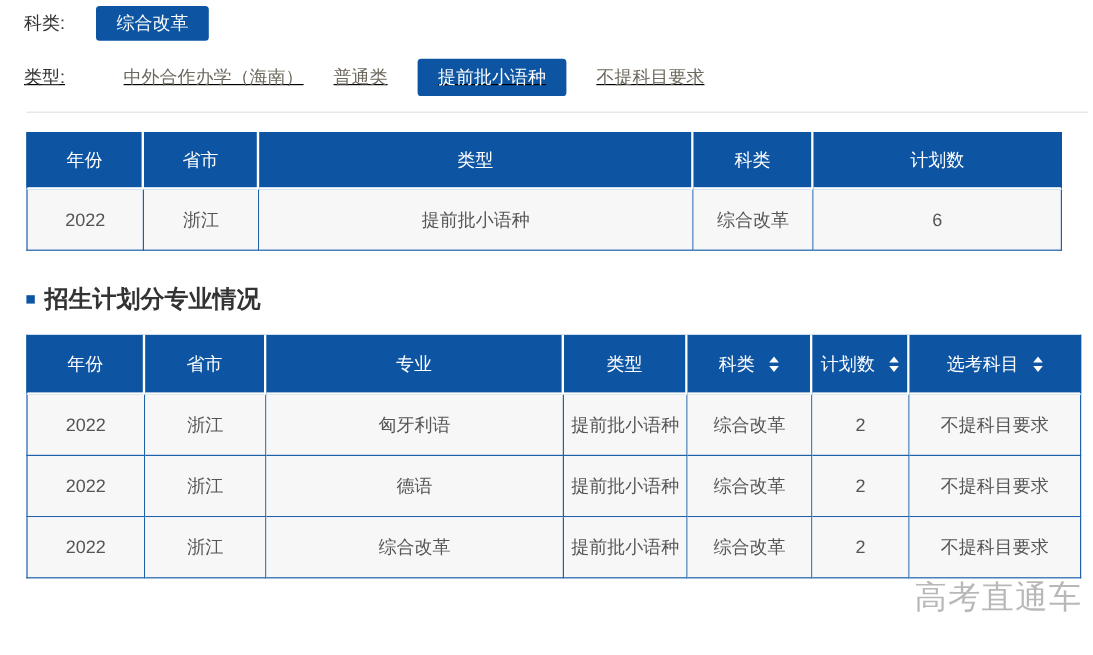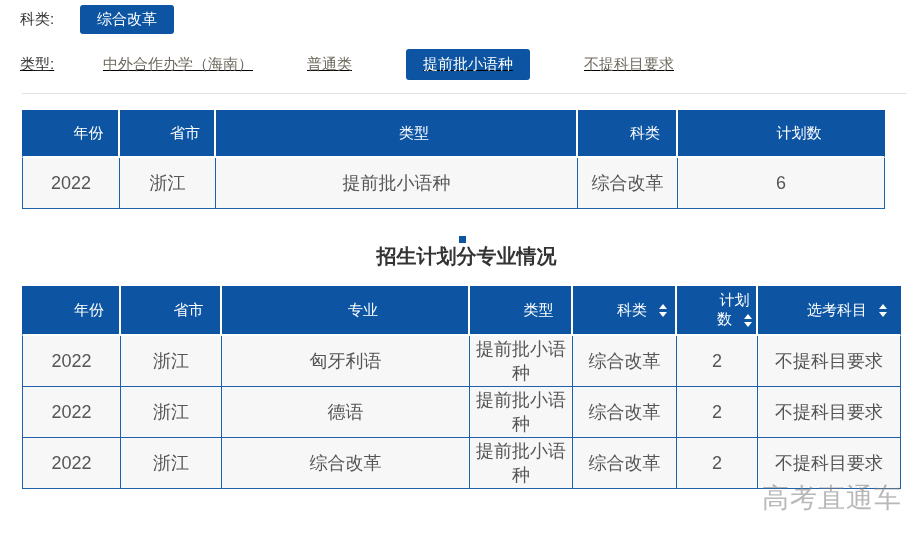--- a/index.html
+++ b/index.html
@@ -10,41 +10,41 @@
   
   .filter-row { display:flex; align-items:center; height:30px; }
   .filter-row.second { margin-top:14px; height:32px;text-decoration:underline; }
   .filter-label { font-size:15px; color:#333333; width:60px; flex:0 0 60px; }
   .pill { display:inline-flex; align-items:center; justify-content:center;
     background:#0d55a3; color:#ffffff; border:none; border-radius:3px;
     font-size:15px; padding:0 17px; height:29px; cursor:pointer;
     font-family:inherit; }
   .pill.tall { height:31px; }
   .type-link { font-size:15px; color:#6e695e; cursor:pointer; }
-  .type-options { display:flex; align-items:center; gap:54px; margin-left:23px; }
+  .type-options { display:flex; align-items:center; gap:25px; margin-left:23px; }
 
   .divider { border:none; border-top:1px solid #e3e3e3; width:885px; margin:13px 0 0 2px; }
 
   
   .sec-title { display:flex; align-items:center; margin:36px 0 0 2px; }
-  .sec-title.h2 { margin-top:27px;flex-direction:column; }
+  .sec-title.h2 { margin-top:27px; }
   .bullet { width:7px; height:7px; background:#0d55a3; display:inline-block; margin-right:8px; }
   .sec-title-text { font-size:20px; font-weight:bold; color:#333333; }
 
   
   table { border-collapse:separate; border-spacing:0; table-layout:fixed;
     margin:16px 0 0 2px; }
   table.tbl-overview { width:863px; }
   table.tbl-major { width:879px; }
   th { background:#0d55a3; color:#ffffff; font-size:15px; font-weight:normal;
     height:48px; text-align:center; vertical-align:middle;
-    border-right:2px solid #ffffff; border-bottom:2px solid #ffffff;padding-left:36px; }
+    border-right:2px solid #ffffff; border-bottom:2px solid #ffffff; }
   th:last-child { border-right:none; }
   .tbl-major th { height:50px; }
-  td { background:#f7f7f8; color:#555555; font-size:18px; height:51px;
+  td { background:#f7f7f8; color:#555555; font-size:15px; height:51px;
     text-align:center; vertical-align:middle;
     border-right:1px solid #1e62ab; border-bottom:1px solid #1e62ab; }
   td:first-child { border-left:1px solid #1e62ab; }
   th:first-child { border-left:1px solid #0d55a3; }
   th:last-child { border-right:1px solid #0d55a3; }
 
   .sort-icon { display:inline-flex; flex-direction:column; align-items:center;
     gap:3px; margin-left:12px; vertical-align:middle; cursor:pointer; }
   .sort-icon i { display:block; width:0; height:0;
     border-left:4px solid transparent; border-right:4px solid transparent; }

